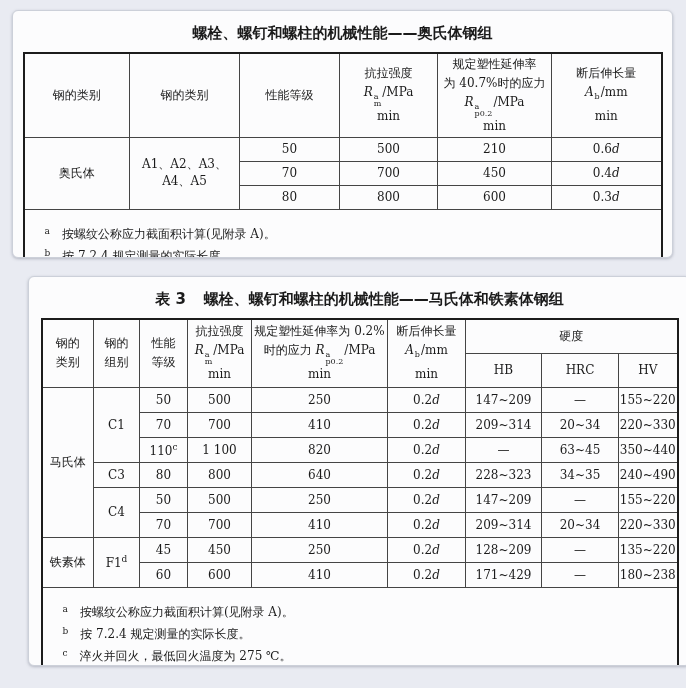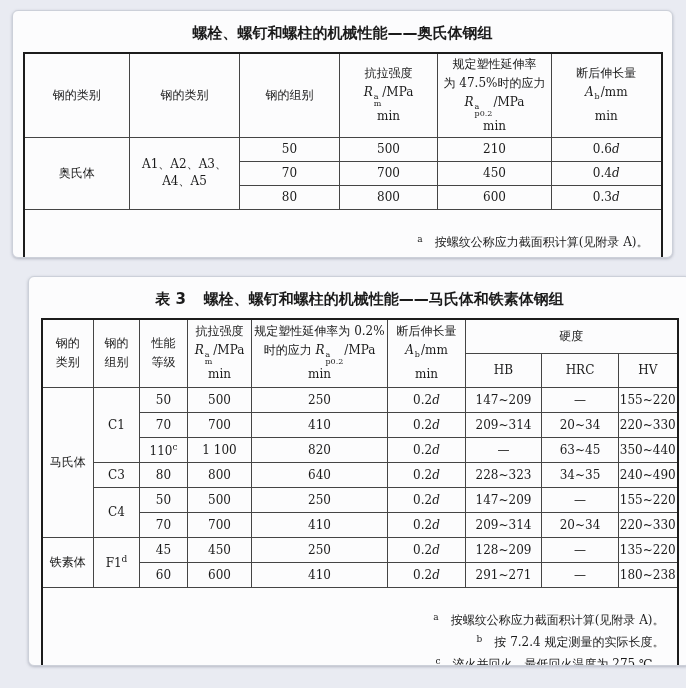--- a/index.html
+++ b/index.html
@@ -36,22 +36,22 @@
     font-weight:normal;text-align:center;vertical-align:middle;
     padding:0;overflow:hidden;
   }
   .tbl thead th{line-height:19px;}
   #tbl1 tbody td{height:23px;}
   #tbl2 tbody td{height:24px;}
   #tbl1 thead tr{height:84px;}
   #tbl2 thead tr.h1{height:34px;}
   #tbl2 thead tr.h2{height:34px;}
   td.fnote{
-    text-align:right;vertical-align:top;
-    padding:20px 12px 6px 20px;line-height:19px;font-size:12px;
+    text-align:left;vertical-align:top;
+    padding:12px 12px 6px 20px;line-height:19px;font-size:12px;
   }
   .fn{white-space:nowrap;}
   .fnm{font-size:9px;margin-right:12px;vertical-align:4px;}
   
   .frm{white-space:nowrap;}
   .fbase{font-style:italic;}
   .ss{
     display:inline-flex;flex-direction:column;align-items:flex-start;
     font-size:8px;line-height:7px;vertical-align:-3px;margin:0 1px 0 1px;
     font-style:normal;
@@ -72,32 +72,32 @@
         <col style="width:110px">
         <col style="width:100px">
       <col style="width:98px">
         <col style="width:114px">
         <col style="width:110px">
     </colgroup>
     <thead>
       <tr>
         <th>钢的类别</th>
         <th>钢的类别</th>
-        <th>钢的组别</th>
+        <th>性能等级</th>
         <th>
           <div>抗拉强度</div>
           <div class="frm"><i class="fbase">R</i><span class="ss">
                 <span>a</span>
                 <span>m</span>
               </span><span>/MPa</span></div>
           <div>min</div>
         </th>
         <th>
           <div>规定塑性延伸率</div>
-          <div>为 47.5%时的应力</div>
+          <div>为 40.7%时的应力</div>
           <div class="frm"><i class="fbase">R</i><span class="ss">
                 <span>a</span>
                 <span>p0.2</span>
               </span><span>/MPa</span></div>
           <div>min</div>
         </th>
         <th>
           <div>断后伸长量</div>
           <div class="frm"><i class="fbase">A</i><span class="ss">
                 <span>b</span>
@@ -271,21 +271,21 @@
           <td>0.2<i>d</i></td>
           <td>128~209</td>
           <td>—</td>
           <td>135~220</td>
         </tr>
         <tr>
           <td>60</td>
           <td>600</td>
           <td>410</td>
           <td>0.2<i>d</i></td>
-          <td>291~271</td>
+          <td>171~429</td>
           <td>—</td>
           <td>180~238</td>
         </tr>
       </tbody>
     <tfoot>
       <tr>
         <td class="fnote" colspan="9" id="fnote2">
             <div class="fn"><sup class="fnm">a</sup><span>按螺纹公称应力截面积计算(见附录 A)。</span></div>
             <div class="fn"><sup class="fnm">b</sup><span>按 7.2.4 规定测量的实际长度。</span></div>
             <div class="fn"><sup class="fnm">c</sup><span>淬火并回火，最低回火温度为 275 ℃。</span></div>

